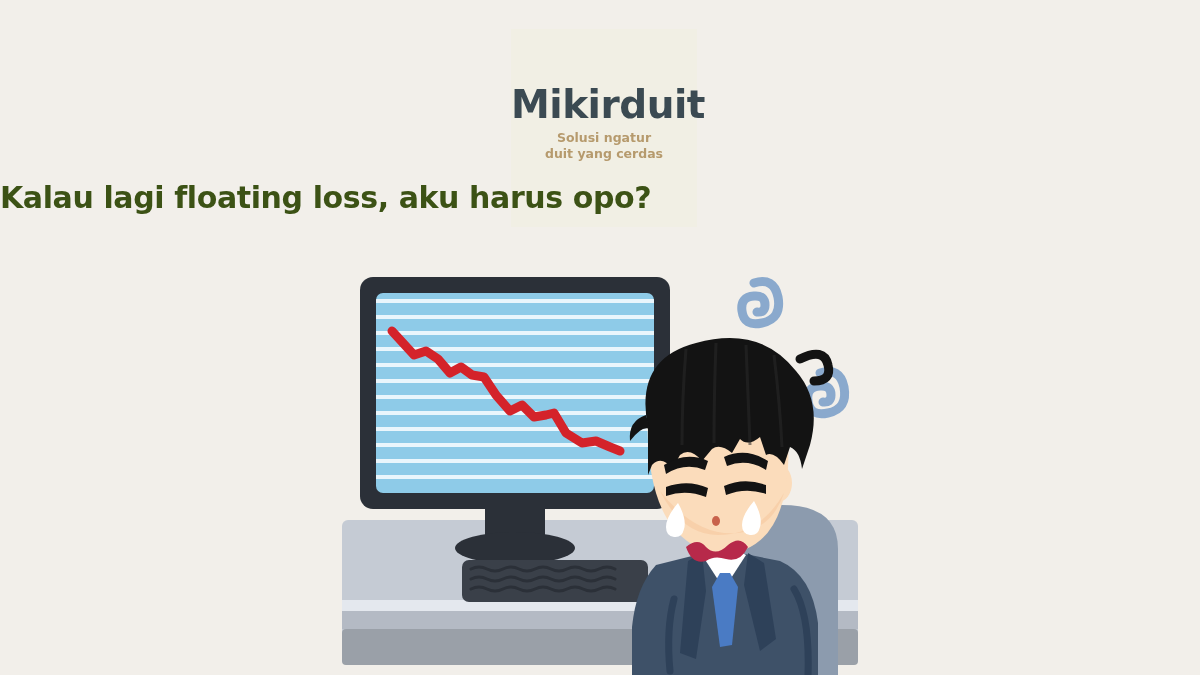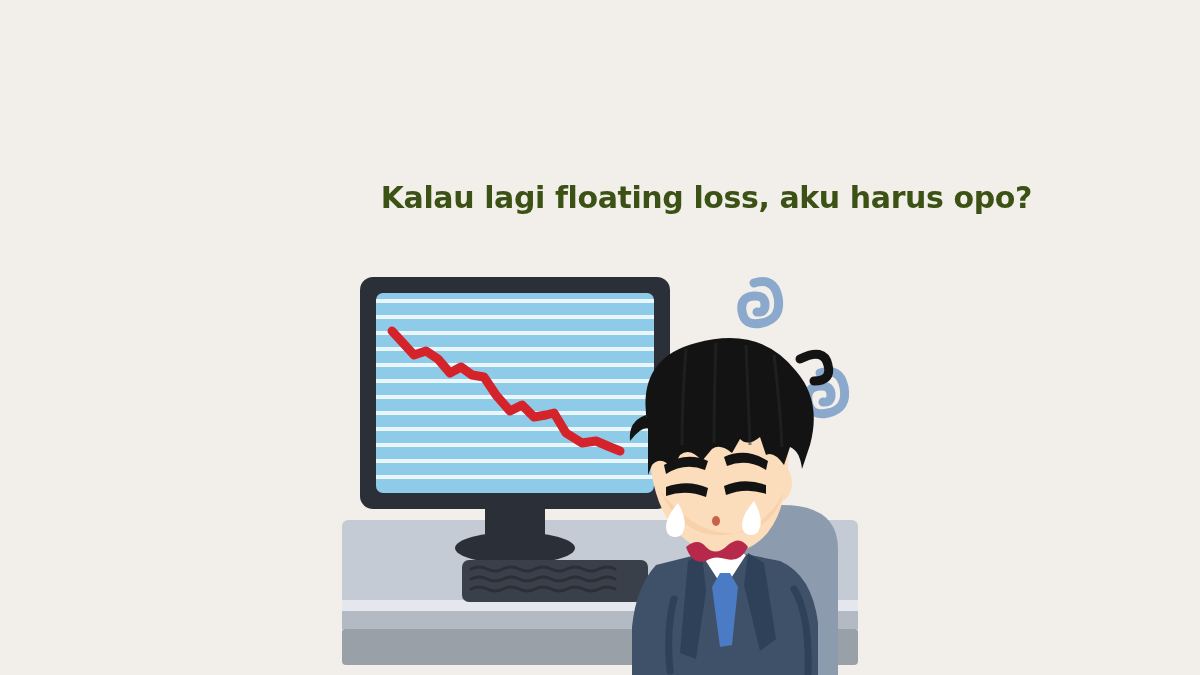--- a/index.html
+++ b/index.html
@@ -30,35 +30,40 @@
     position:absolute; left:0; top:101px; width:186px;
     text-align:center;
     font-family:"DejaVu Sans", sans-serif;
     font-size:12.5px; font-weight:700; line-height:1.28;
     color:#b69a6d; white-space:pre-line;
   }
 
   
   .headline{
     position:absolute; left:0; top:180px; width:1032px;
-    text-align:right;
+    text-align:left;
     font-family:"DejaVu Sans", sans-serif;
     font-size:30px; font-weight:700; letter-spacing:-0.4px;
     color:#3c5215; line-height:1.18;
   }
 
   
   .illus{ position:absolute; left:330px; top:255px; width:560px; height:420px; }
   .illus svg{ display:block; width:560px; height:420px; }
 </style>
 </head>
 <body>
 
 <div id="page">
 
+  <div class="logo-card">
+    <div class="logo-wordmark">Mikirduit</div>
+    <div class="logo-tagline">Solusi ngatur
+duit yang cerdas</div>
+  </div>
 
   <div class="headline">Kalau lagi floating loss, aku harus opo?</div>
 
   <div class="illus">
     <svg viewBox="0 0 560 420" xmlns="http://www.w3.org/2000/svg">
 
       <g>
         <rect x="12" y="265" width="516" height="145" rx="6" fill="#c5cbd4"></rect>
         <rect x="12" y="345" width="516" height="11" fill="#e4e8ee"></rect>
         <rect x="12" y="356" width="516" height="18" fill="#b4bac4"></rect>

